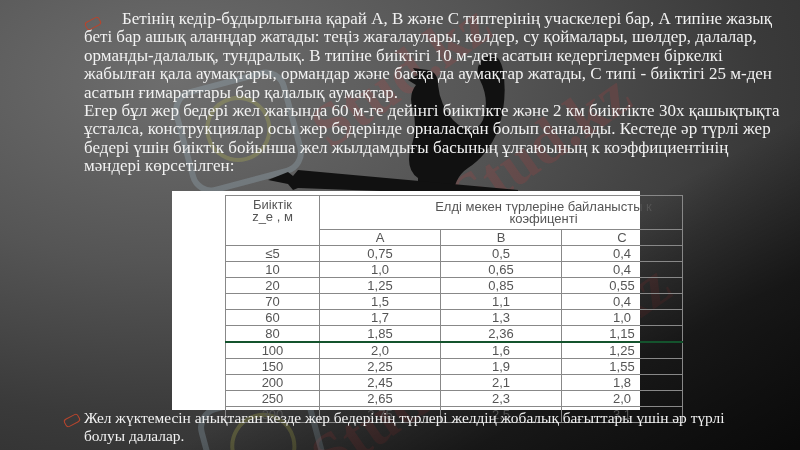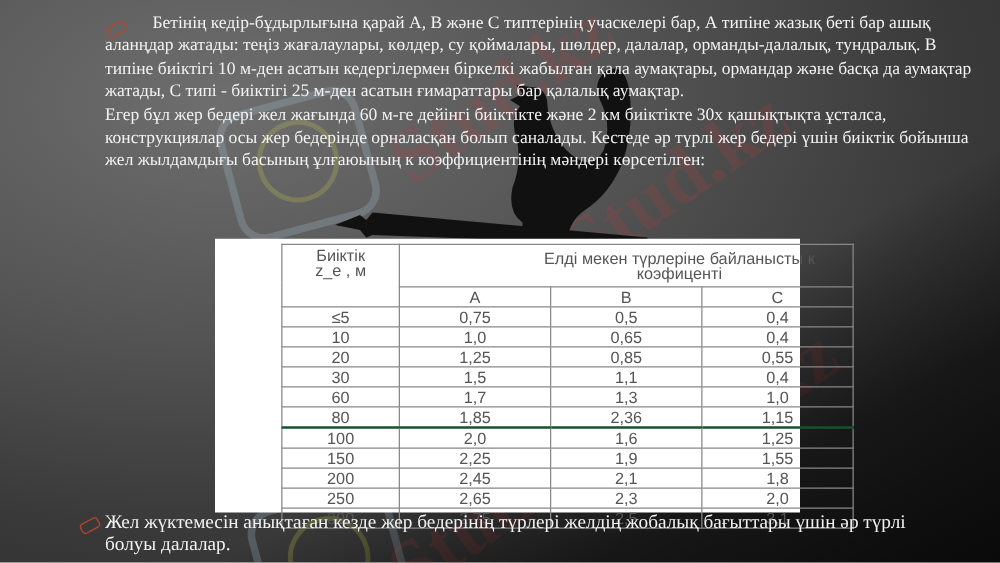--- a/index.html
+++ b/index.html
@@ -21,21 +21,21 @@
     position: absolute; width: 105px; height: 95px; border-radius: 22px;
     border: 6px solid rgba(170,200,215,0.25); transform: rotate(-15deg); pointer-events: none;
   }
   .wm-logo::after {
     content: ""; position: absolute; left: 20px; top: 12px; width: 58px; height: 58px;
     border-radius: 50%; border: 4px solid rgba(200,200,80,0.25);
   }
   .rooster { position: absolute; left: 268px; top: 50px; width: 260px; height: 150px; }
   .text-block {
     position: absolute; left: 84px; top: 10px; width: 700px;
-    color: #f2f2f2; font-size: 14px; line-height: 18.4px;
+    color: #f2f2f2; font-size: 17px; line-height: 18.4px;
   }
   .text-block p { margin: 0; }
   .bullet {
     position: absolute; width: 14px; height: 7px; border: 1.5px solid #b8452d;
     border-radius: 3px; transform: rotate(-28deg);
   }
   .indent { display: inline-block; width: 38px; }
   .table-wrap {
     position: absolute; left: 172px; top: 191px; width: 468px; height: 219px;
     background: #fff; padding: 4px 5px; box-sizing: border-box;
@@ -106,21 +106,21 @@
           <td>0,65</td>
           <td>0,4</td>
         </tr>
     <tr>
           <td>20</td>
           <td>1,25</td>
           <td>0,85</td>
           <td>0,55</td>
         </tr>
     <tr>
-          <td>30</td>
+          <td>70</td>
           <td>1,5</td>
           <td>1,1</td>
           <td>0,4</td>
         </tr>
     <tr>
           <td>60</td>
           <td>1,7</td>
           <td>1,3</td>
           <td>1,0</td>
         </tr>

